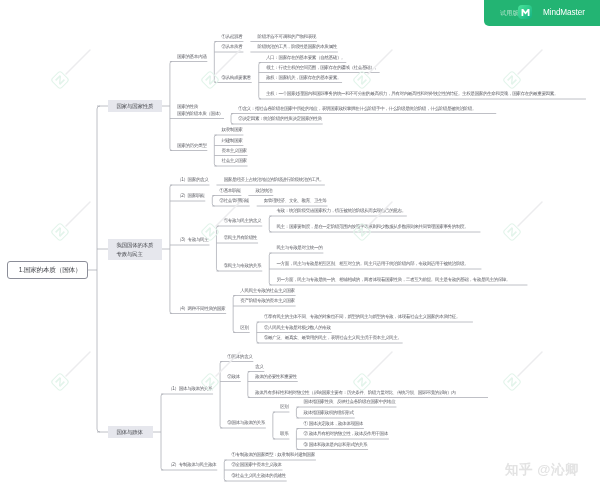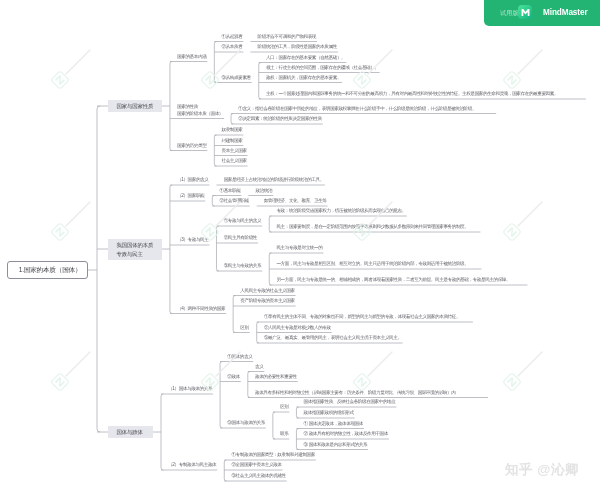--- a/index.html
+++ b/index.html
@@ -33,21 +33,21 @@
 
   
   #badge{
     position:absolute;left:484px;top:0;width:116px;height:26px;
     background:#23b473;border-bottom-left-radius:5px;
   }
   #badge .trial{position:absolute;left:16px;top:8.5px;font-size:6px;color:#b9e6cf;letter-spacing:.2px;}
   #badge .logo{position:absolute;left:34px;top:5px;width:14px;height:14px;border-radius:4px;
      background:linear-gradient(135deg,#49e39a 0%,#2ecb8c 50%,#13b184 100%);
      display:flex;align-items:center;justify-content:center;}
-  #badge .brand{position:absolute;left:59px;top:7.5px;font-size:8.2px;color:#ffffff;font-weight:bold;letter-spacing:-.1px;}
+  #badge .brand{position:absolute;left:59px;top:7.5px;font-size:8.2px;color:#ffffff;font-weight:normal;letter-spacing:-.1px;}
 
   #zhihu{
     position:absolute;left:505px;top:461px;font-size:13.5px;color:#e3e3e3;
     letter-spacing:.5px;font-weight:bold;
   }
   #marks{position:absolute;left:0;top:0;width:600px;height:488px;pointer-events:none;}
 </style>
 </head>
 <body>
 

